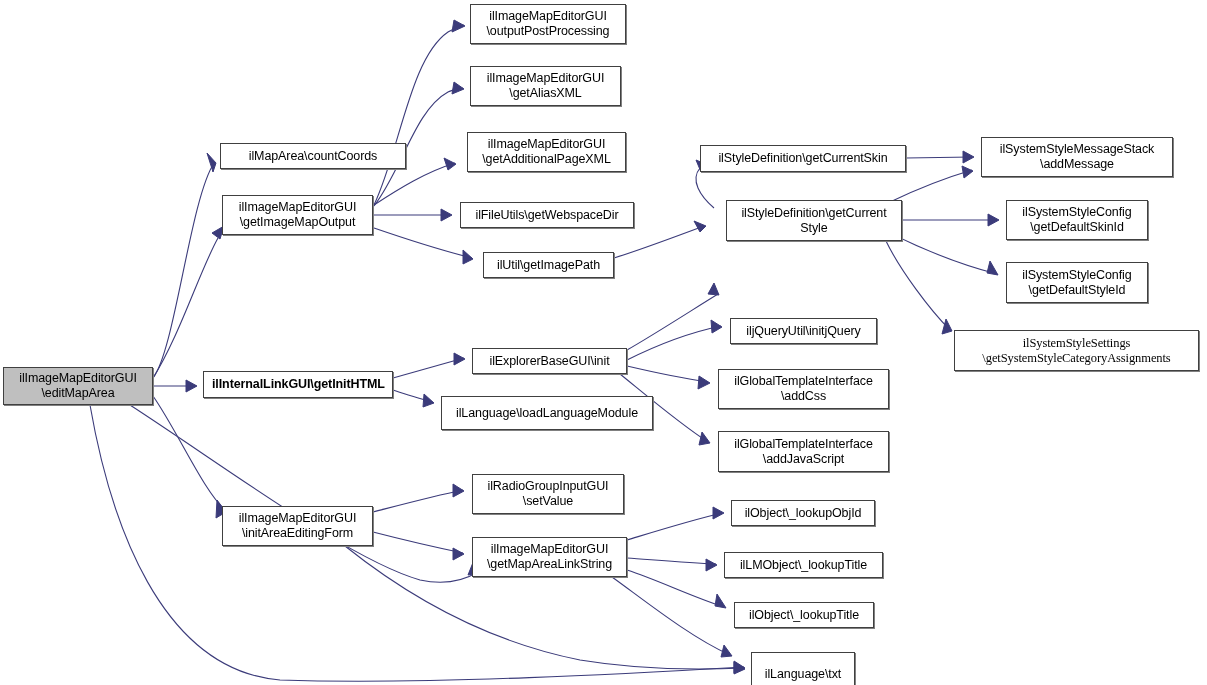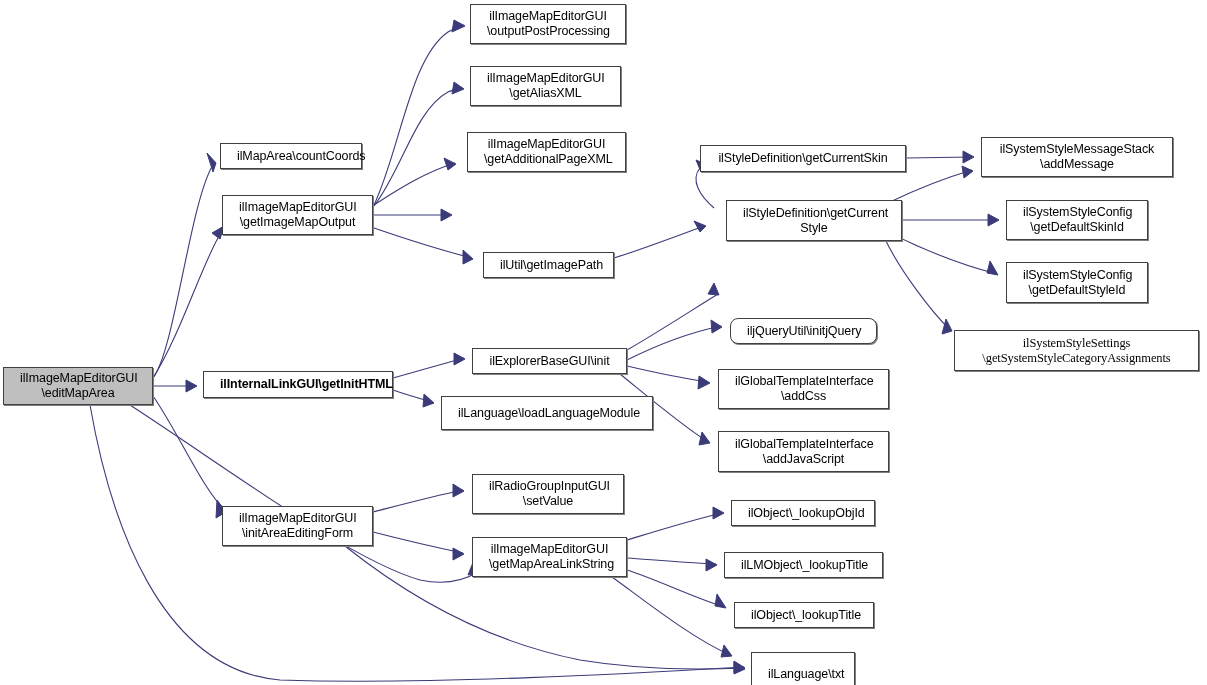--- a/index.html
+++ b/index.html
@@ -30,21 +30,21 @@
     background: #ffffff;
     color: #000000;
     display: flex;
     align-items: center;
     justify-content: center;
     text-align: center;
     font-size: 12.5px;
     line-height: 15px;
     letter-spacing: -0.1px;
     white-space: pre-line;
-    padding: 0 16px;
+    padding: 0 8px;
     box-shadow: 1px 1px 0 0 #808080;
   }
   .node.root {
     background: #bfbfbf;
     border: 1px solid #404040;
   }
   .node span {
     display: block;
     width: 100%;
   }
@@ -112,43 +112,44 @@
       <polygon points="724,513 713,507 713,519" fill="#3b3b7a" stroke="#3b3b7a" stroke-width="1"></polygon>
       <path d="M627,558 C655,560 688,563 716,564" fill="none" stroke="#3b3b7a" stroke-width="1.1"></path>
       <polygon points="717,565 706,559 706,571" fill="#3b3b7a" stroke="#3b3b7a" stroke-width="1"></polygon>
       <path d="M627,570 C658,580 690,596 724,607" fill="none" stroke="#3b3b7a" stroke-width="1.1"></path>
       <polygon points="726,608 715,606 717,594" fill="#3b3b7a" stroke="#3b3b7a" stroke-width="1"></polygon>
       <path d="M612,577 C644,600 690,637 730,655" fill="none" stroke="#3b3b7a" stroke-width="1.1"></path>
       <polygon points="732,656 724,645 721,657" fill="#3b3b7a" stroke="#3b3b7a" stroke-width="1"></polygon>
     </svg>
 <div class="node root" style="left: 3px; top: 367px; width: 150px; height: 38px;"><span>ilImageMapEditorGUI
 \editMapArea</span></div>
-    <div class="node" style="left: 220px; top: 143px; width: 142px; height: 26px;"><span>ilMapArea\countCoords</span></div>
+    <div class="node" style="left: 220px; top: 143px; width: 186px; height: 26px;"><span>ilMapArea\countCoords</span></div>
     <div class="node" style="left: 222px; top: 195px; width: 151px; height: 40px;"><span>ilImageMapEditorGUI
 \getImageMapOutput</span></div>
     <div class="node" style="left: 203px; top: 371px; width: 190px; height: 27px; font-weight: bold;"><span>ilInternalLinkGUI\getInitHTML</span></div>
     <div class="node" style="left: 222px; top: 506px; width: 151px; height: 40px;"><span>ilImageMapEditorGUI
 \initAreaEditingForm</span></div>
     <div class="node" style="left: 470px; top: 4px; width: 156px; height: 40px;"><span>ilImageMapEditorGUI
 \outputPostProcessing</span></div>
     <div class="node" style="left: 470px; top: 66px; width: 151px; height: 40px;"><span>ilImageMapEditorGUI
 \getAliasXML</span></div>
     <div class="node" style="left: 467px; top: 132px; width: 159px; height: 40px;"><span>ilImageMapEditorGUI
 \getAdditionalPageXML</span></div>
+    <div class="node" style="left: 460px; top: 202px; width: 174px; height: 26px;"><span>ilFileUtils\getWebspaceDir</span></div>
     <div class="node" style="left: 483px; top: 252px; width: 131px; height: 26px;"><span>ilUtil\getImagePath</span></div>
     <div class="node" style="left: 472px; top: 348px; width: 155px; height: 26px;"><span>ilExplorerBaseGUI\init</span></div>
     <div class="node" style="left: 441px; top: 396px; width: 212px; height: 34px;"><span>ilLanguage\loadLanguageModule</span></div>
     <div class="node" style="left: 472px; top: 474px; width: 152px; height: 40px;"><span>ilRadioGroupInputGUI
 \setValue</span></div>
     <div class="node" style="left: 472px; top: 537px; width: 155px; height: 40px;"><span>ilImageMapEditorGUI
 \getMapAreaLinkString</span></div>
     <div class="node" style="left: 700px; top: 145px; width: 206px; height: 27px;"><span>ilStyleDefinition\getCurrentSkin</span></div>
     <div class="node" style="left: 714px; top: 200px; width: 176px; height: 41px; margin-left: 12px;"><span>ilStyleDefinition\getCurrent
 Style</span></div>
-    <div class="node" style="left: 730px; top: 318px; width: 147px; height: 26px; border-radius: 8px;"><span>iljQueryUtil\initjQuery</span></div>
+    <div class="node" style="left: 730px; top: 318px; width: 147px; height: 26px;"><span>iljQueryUtil\initjQuery</span></div>
     <div class="node" style="left: 718px; top: 369px; width: 171px; height: 40px;"><span>ilGlobalTemplateInterface
 \addCss</span></div>
     <div class="node" style="left: 718px; top: 431px; width: 171px; height: 41px;"><span>ilGlobalTemplateInterface
 \addJavaScript</span></div>
     <div class="node" style="left: 731px; top: 500px; width: 144px; height: 26px;"><span>ilObject\_lookupObjId</span></div>
     <div class="node" style="left: 724px; top: 552px; width: 159px; height: 26px;"><span>ilLMObject\_lookupTitle</span></div>
     <div class="node" style="left: 734px; top: 602px; width: 140px; height: 26px;"><span>ilObject\_lookupTitle</span></div>
     <div class="node" style="left: 751px; top: 652px; width: 104px; height: 44px;"><span>ilLanguage\txt</span></div>
     <div class="node" style="left: 981px; top: 137px; width: 192px; height: 40px;"><span>ilSystemStyleMessageStack
 \addMessage</span></div>

